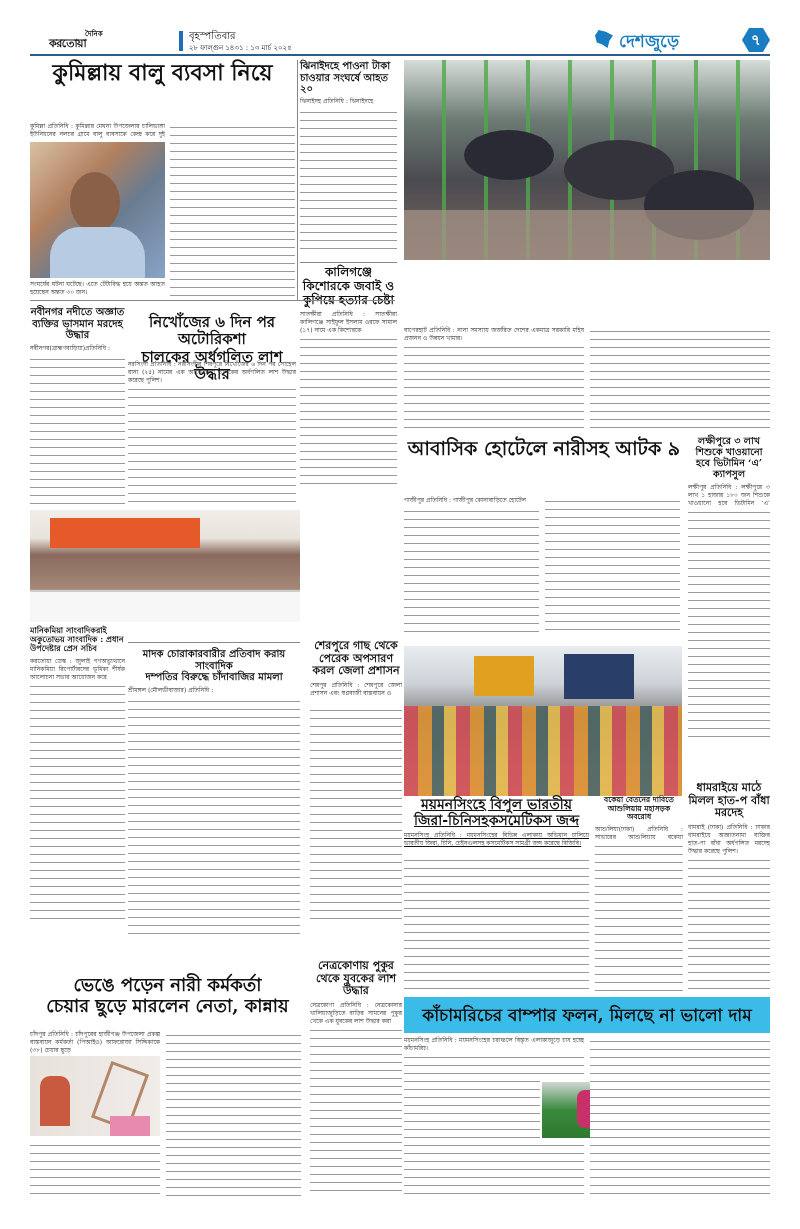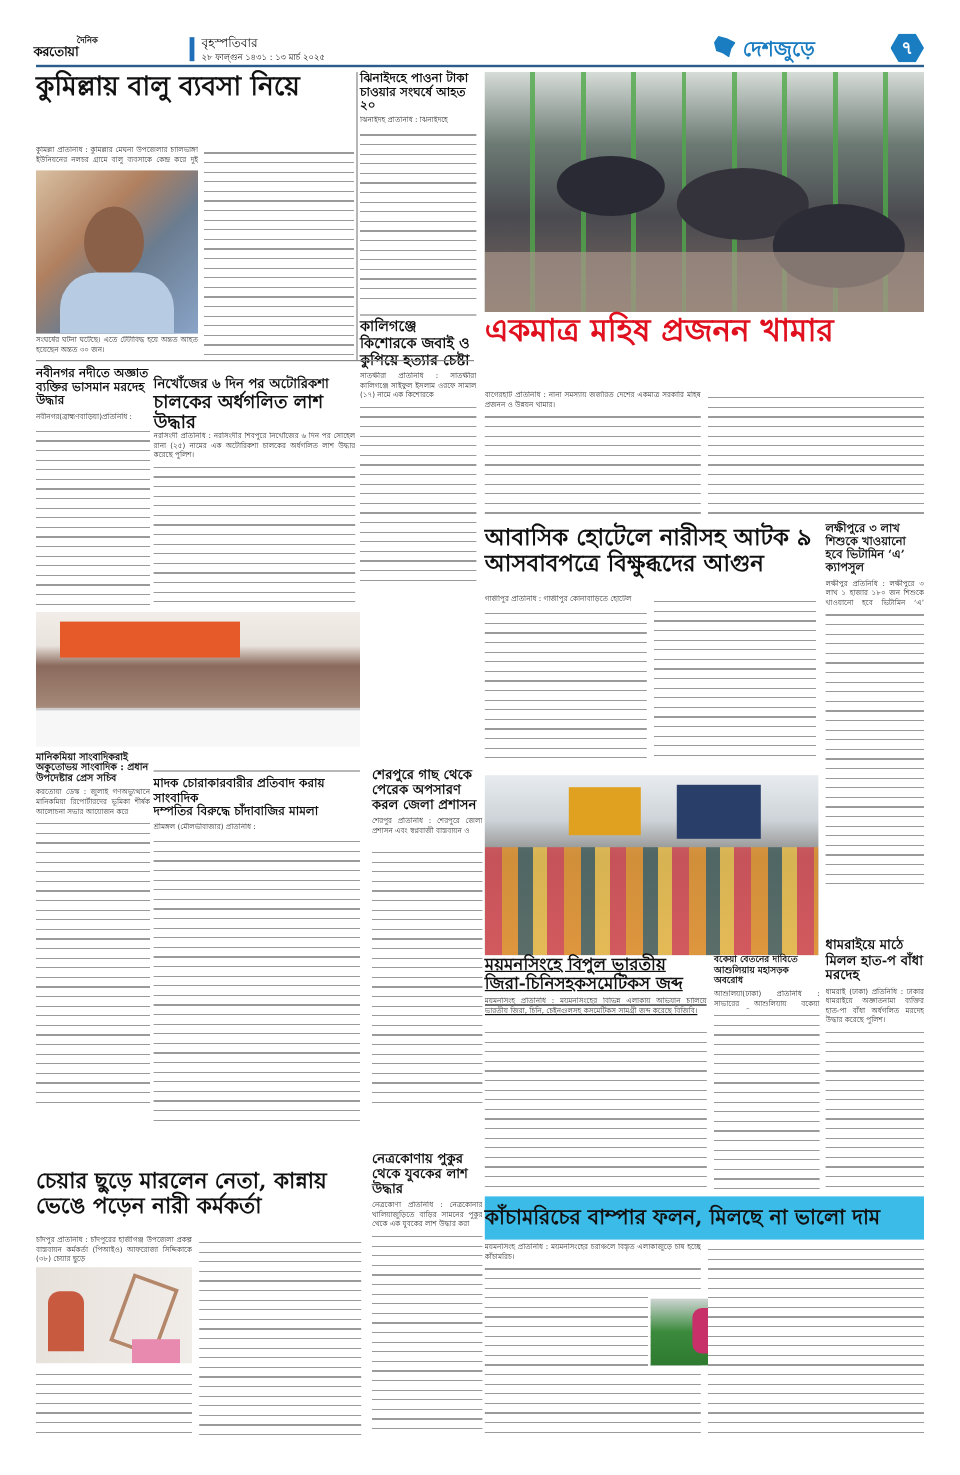--- a/index.html
+++ b/index.html
@@ -1,29 +1,29 @@
 <!DOCTYPE html>
 <html><head>
 <meta charset="utf-8">
 <style>
   * { box-sizing: border-box; margin: 0; padding: 0; }
   body { width: 800px; height: 1229px; background: #fff; font-family: "DejaVu Sans", sans-serif; color: #111; position: relative; overflow: hidden; }
   .abs { position: absolute; }
-  .masthead { left: 26px; top: 28px; width: 340px; height: 26px; }
+  .masthead { left: 47px; top: 28px; width: 340px; height: 26px; }
   .logo-small { position:absolute; left: 38px; top: 0; font-size: 7px; font-weight: bold; }
   .logo-big { position:absolute; left: 2px; top: 7px; font-size: 11px; font-weight: 700; letter-spacing: -0.5px; }
   .bar { position:absolute; left: 132px; top: 3px; width: 4px; height: 20px; background: #1e6fb8; }
   .day { position:absolute; left: 142px; top: 0; font-size: 10px; }
   .date { position:absolute; left: 142px; top: 14px; font-size: 7px; }
   .rule { left: 30px; top: 54px; width: 740px; height: 2px; background: #2b5c8a; }
   .pagehead { left: 595px; top: 28px; width: 175px; height: 24px; color: #1a7cc1; }
   .map-ic { position:absolute; left: 0; top: 2px; width: 18px; height: 18px; background: #1a7cc1; clip-path: polygon(20% 0,60% 10%,100% 30%,80% 60%,70% 100%,40% 80%,10% 70%,0 30%); }
   .section { position:absolute; left: 24px; top: 0; font-size: 17px; font-weight: bold; }
   .pgnum { position:absolute; right: 0; top: 0; width: 28px; height: 24px; background: #1a7cc1; color: #fff; font-weight: bold; font-size: 15px; text-align: center; line-height: 24px; clip-path: polygon(25% 0,75% 0,100% 50%,75% 100%,25% 100%,0 50%); }
-  .hl { font-family: "DejaVu Serif", serif; font-weight: bold; line-height: 1.15; }
+  .hl { font-family: "DejaVu Serif", serif; font-weight: bold; line-height: 1.15; text-align: center; }
   .body-txt { font-size: 6px; line-height: 8px; color: #333; overflow: hidden; text-align: justify; }
   .photo { overflow: hidden; }
   .lines { background: repeating-linear-gradient(#fff 0, #fff 5px, #9a9a9a 5px, #9a9a9a 6px, #fff 6px, #fff 8px); }
   .sep-v { width: 1px; background: #888; }
   .sep-h { height: 1px; background: #888; }
 </style>
 </head>
 <body>
 
 <div class="abs masthead">
@@ -66,35 +66,34 @@
 </div>
 
 <div class="abs photo" style="left:404px;top:60px;width:366px;height:200px;background:linear-gradient(180deg,#d6dcd8 0%,#6c7a74 30%,#4a4a50 60%,#7c6a60 100%);">
   <div style="position:absolute;left:0;top:0;width:100%;height:100%;background:repeating-linear-gradient(90deg,transparent 0,transparent 38px,#4fa84a 38px,#4fa84a 42px);opacity:.8;"></div>
   <div style="position:absolute;left:60px;top:70px;width:90px;height:50px;border-radius:50%;background:#2a2a34;"></div>
   <div style="position:absolute;left:160px;top:80px;width:110px;height:60px;border-radius:50%;background:#34323a;"></div>
   <div style="position:absolute;left:240px;top:110px;width:110px;height:70px;border-radius:50%;background:#2c2c36;"></div>
   <div style="position:absolute;left:0;top:150px;width:100%;height:50px;background:#a8968a;opacity:.7;"></div>
 </div>
 <div class="abs" style="left:404px;top:262px;width:366px;">
-  <div class="hl" style="font-size:26px;color:#e0101e;line-height:1.1;">একমাত্র মহিষ প্রজনন খামার</div>
 </div>
 <div class="abs body-txt" style="left:404px;top:326px;width:180px;height:16px;">বাগেরহাট প্রতিনিধি : নানা সমস্যায় জর্জরিত দেশের একমাত্র সরকারি মহিষ প্রজনন ও উন্নয়ন খামার।</div>
 <div class="abs lines" style="left:404px;top:342px;width:180px;height:90px;"></div>
 <div class="abs lines" style="left:590px;top:326px;width:180px;height:106px;"></div>
 
 <div class="abs sep-h" style="left:30px;top:300px;width:365px;"></div>
 <div class="abs" style="left:30px;top:306px;width:95px;">
   <div class="hl" style="font-size:10px;">নবীনগর নদীতে অজ্ঞাত ব্যক্তির ভাসমান মরদেহ উদ্ধার</div>
   <div class="body-txt" style="margin-top:3px;height:10px;">নবীনগর(ব্রাহ্মণবাড়িয়া)প্রতিনিধি :</div>
   <div class="lines" style="height:180px;"></div>
 </div>
 
 <div class="abs" style="left:128px;top:314px;width:168px;">
-  <div class="hl" style="font-size:11px;">নিখোঁজের ৬ দিন পর অটোরিকশা</div>
+  <div class="hl" style="font-size:15px;">নিখোঁজের ৬ দিন পর অটোরিকশা</div>
   <div class="hl" style="font-size:15px;">চালকের অর্ধগলিত লাশ উদ্ধার</div>
 </div>
 <div class="abs body-txt" style="left:128px;top:360px;width:168px;height:24px;">নরসিংদী প্রতিনিধি : নরসিংদীর শিবপুরে নিখোঁজের ৬ দিন পর সোহেল রানা (২৫) নামের এক অটোরিকশা চালকের অর্ধগলিত লাশ উদ্ধার করেছে পুলিশ।</div>
 <div class="abs lines" style="left:128px;top:384px;width:168px;height:120px;"></div>
 
 <div class="abs photo" style="left:30px;top:510px;width:270px;height:112px;background:linear-gradient(180deg,#f2ede8 0%,#e9e3dd 25%,#8a6a5c 40%,#a58878 70%,#eeeeee 80%,#f4f4f4 100%);">
   <div style="position:absolute;left:20px;top:8px;width:150px;height:30px;background:#e65a2a;"></div>
   <div style="position:absolute;left:0;top:80px;width:100%;height:32px;background:#f7f7f7;border-top:2px solid #ccc;"></div>
 </div>
 
@@ -113,21 +112,20 @@
 </div>
 
 <div class="abs" style="left:310px;top:640px;width:92px;">
   <div class="hl" style="font-size:11px;">শেরপুরে গাছ থেকে পেরেক অপসারণ করল জেলা প্রশাসন</div>
   <div class="body-txt" style="margin-top:3px;height:24px;">শেরপুর প্রতিনিধি : শেরপুরে জেলা প্রশাসন এবং স্বপ্নবাজী বাস্তবায়ন ও</div>
   <div class="lines" style="height:220px;"></div>
 </div>
 
 <div class="abs" style="left:404px;top:438px;width:280px;">
   <div class="hl" style="font-size:19px;">আবাসিক হোটেলে নারীসহ আটক ৯</div>
-  <div class="hl" style="font-size:19px;">আসবাবপত্রে বিক্ষুব্ধদের আগুন</div>
 </div>
 <div class="abs body-txt" style="left:404px;top:496px;width:135px;height:10px;">গাজীপুর প্রতিনিধি : গাজীপুর কোনাবাড়িতে হোটেল</div>
 <div class="abs lines" style="left:404px;top:506px;width:135px;height:130px;"></div>
 <div class="abs lines" style="left:545px;top:496px;width:135px;height:140px;"></div>
 
 <div class="abs" style="left:688px;top:436px;width:82px;">
   <div class="hl" style="font-size:9.5px;">লক্ষীপুরে ৩ লাখ শিশুকে খাওয়ানো হবে ভিটামিন ‘এ’ ক্যাপসুল</div>
   <div class="body-txt" style="margin-top:3px;height:24px;">লক্ষীপুর প্রতিনিধি : লক্ষীপুরে ৩ লাখ ১ হাজার ১৮০ জন শিশুকে খাওয়ানো হবে ভিটামিন ‘এ’ ক্যাপসুল।</div>
   <div class="lines" style="height:235px;"></div>
 </div>
@@ -157,22 +155,22 @@
   <div class="lines" style="height:140px;"></div>
 </div>
 
 <div class="abs" style="left:310px;top:960px;width:92px;">
   <div class="hl" style="font-size:11px;">নেত্রকোণায় পুকুর থেকে যুবকের লাশ উদ্ধার</div>
   <div class="body-txt" style="margin-top:3px;height:24px;">নেত্রকোণা প্রতিনিধি : নেত্রকোনার খালিয়াজুড়িতে বাড়ির সামনের পুকুর থেকে এক যুবকের লাশ উদ্ধার করা</div>
   <div class="lines" style="height:170px;"></div>
 </div>
 
 <div class="abs" style="left:30px;top:975px;width:275px;">
+  <div class="hl" style="font-size:18px;">ভেঙে পড়েন নারী কর্মকর্তা</div>
   <div class="hl" style="font-size:18px;">চেয়ার ছুড়ে মারলেন নেতা, কান্নায়</div>
-  <div class="hl" style="font-size:18px;">ভেঙে পড়েন নারী কর্মকর্তা</div>
 </div>
 <div class="abs body-txt" style="left:30px;top:1030px;width:130px;height:24px;">চাঁদপুর প্রতিনিধি : চাঁদপুরের হাজীগঞ্জ উপজেলা প্রকল্প বাস্তবায়ন কর্মকর্তা (পিআইও) আফরোজা সিদ্দিকাকে (৩৮) চেয়ার ছুড়ে</div>
 <div class="abs photo" style="left:30px;top:1056px;width:130px;height:80px;background:linear-gradient(90deg,#e8e2dc 0%,#f0ece8 100%);">
   <div style="position:absolute;left:10px;top:20px;width:30px;height:50px;background:#c85a40;border-radius:10px 10px 0 0;"></div>
   <div style="position:absolute;left:70px;top:10px;width:40px;height:60px;border:3px solid #b4876a;transform:rotate(20deg);"></div>
   <div style="position:absolute;left:80px;top:60px;width:40px;height:20px;background:#e88ab0;"></div>
 </div>
 <div class="abs lines" style="left:30px;top:1140px;width:130px;height:60px;"></div>
 <div class="abs lines" style="left:166px;top:1030px;width:135px;height:170px;"></div>
 

